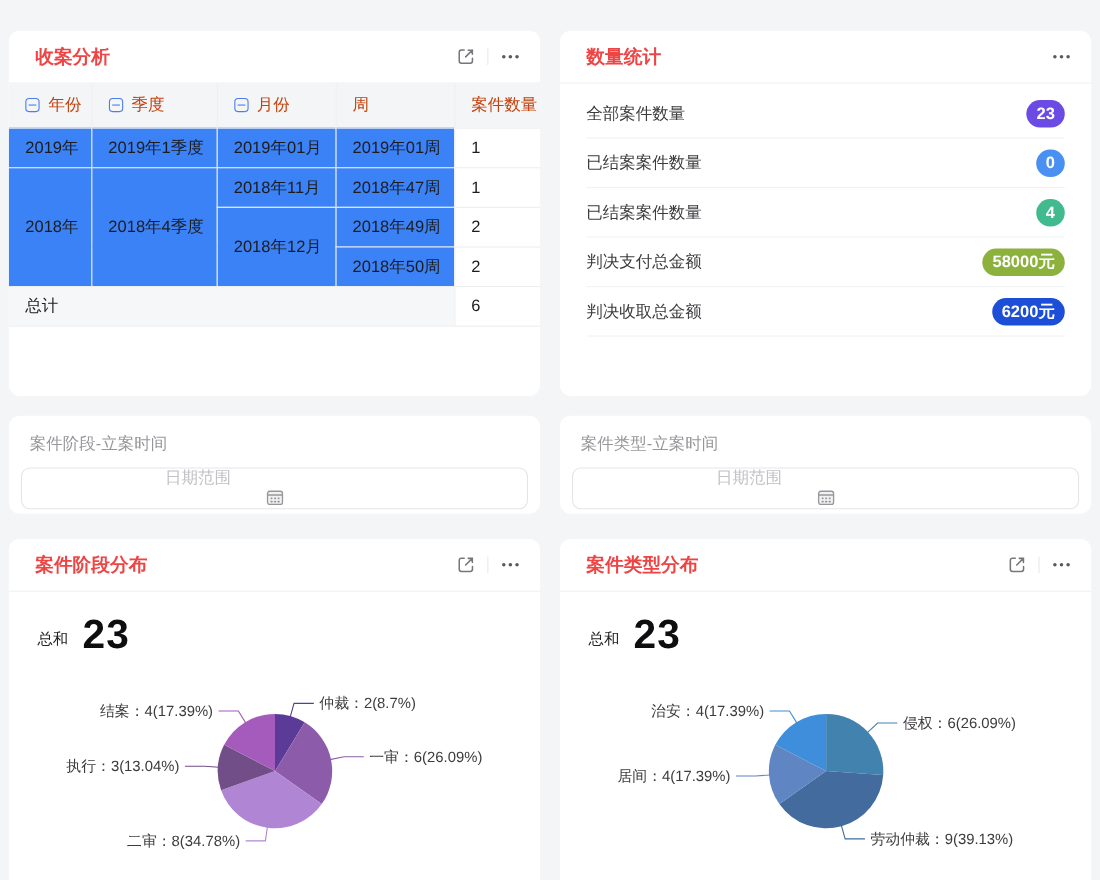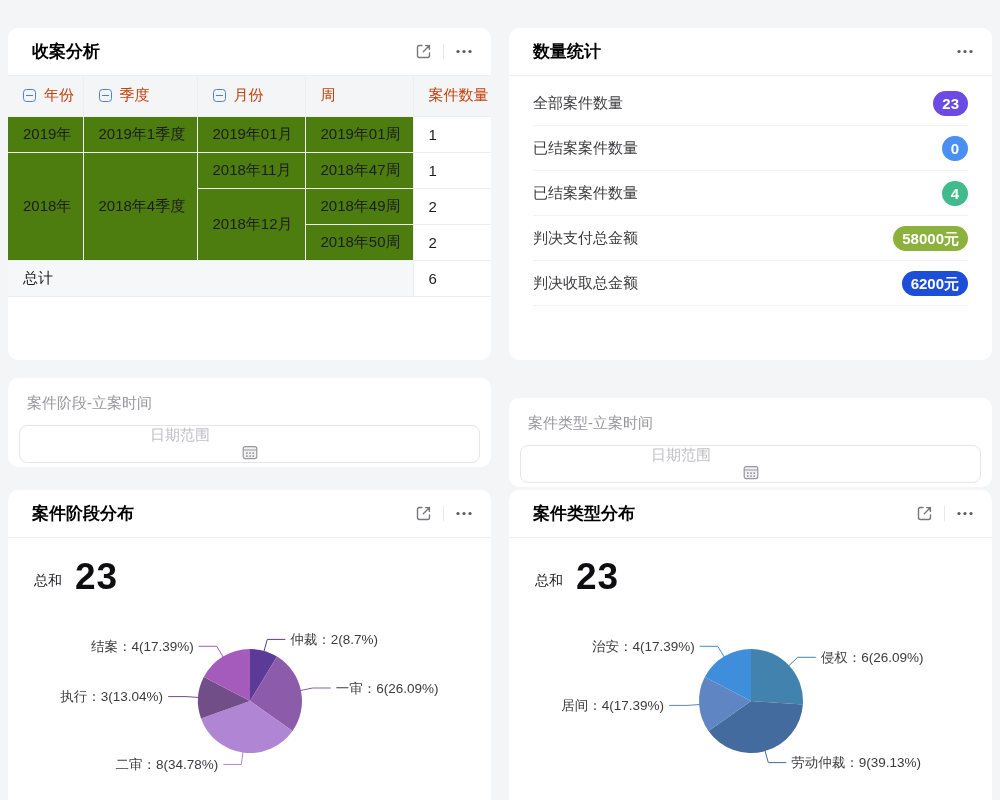--- a/index.html
+++ b/index.html
@@ -7,39 +7,39 @@
   body {
     position:relative; overflow:hidden;
     background:#F4F5F7;
     font-family:"Liberation Sans","DejaVu Sans",sans-serif;
     color:#1F1F22;
   }
   .card { position:absolute; background:#fff; border-radius:10px; overflow:hidden; }
   #card-analysis   { left:8px;   top:28px;  width:483px; height:332px; }
   #card-stats      { left:509px; top:28px;  width:483px; height:332px; }
   #card-filter-stage { left:8px;   top:378px; width:483px; height:89px; }
-  #card-filter-type  { left:509px; top:398px; width:483px; height:89px; }
+  #card-filter-type  { left:509px; top:378px; width:483px; height:89px; }
   #card-stage-pie  { left:8px;   top:490px; width:483px; height:330px; }
   #card-type-pie   { left:509px; top:490px; width:483px; height:330px; }
 
   .card-head {
     display:flex; align-items:center; height:48px;
     padding:0 18px 0 24px; border-bottom:1px solid #EFF0F2;
   }
-  .card-title { flex:1; font-size:17px; font-weight:700; color:#000000; }
+  .card-title { flex:1; font-size:17px; font-weight:700; color:#ef4444; }
   .head-icons { display:flex; align-items:center; gap:11px; }
   .icon-btn { display:inline-flex; align-items:center; cursor:pointer; color:#77777B; }
   .vdiv { width:1px; height:15px; background:#E7E8EA; }
 
   
   table { width:483px; border-collapse:collapse; table-layout:fixed; font-size:15px; }
   th, td { text-align:left; padding:0 0 0 15px; border-bottom:1px solid #EDEEF0; border-right:1px solid #EDEEF0; }
   th:last-child, td:last-child { border-right:none; }
   thead th { height:40px; font-weight:400; color:#c2410c; background:#F4F5F6; }
-  tbody td { height:36px; color:#1C1C1F; background:#4d7c0f; }
+  tbody td { height:36px; color:#1C1C1F; background:#3b82f6; }
   tbody td.value-cell { background:#fff; }
   tbody tr.total-row td { background:#F6F7F8; }
   tbody tr.total-row td.value-cell { background:#fff; }
   .collapse-icon {
     display:inline-block; width:13px; height:13px; margin-right:8px;
     border:1.5px solid #4C7DF0; border-radius:3.5px; position:relative;
     vertical-align:-2px; cursor:pointer;
   }
   .collapse-icon::after {
     content:""; position:absolute; left:2px; right:2px; top:50%;

